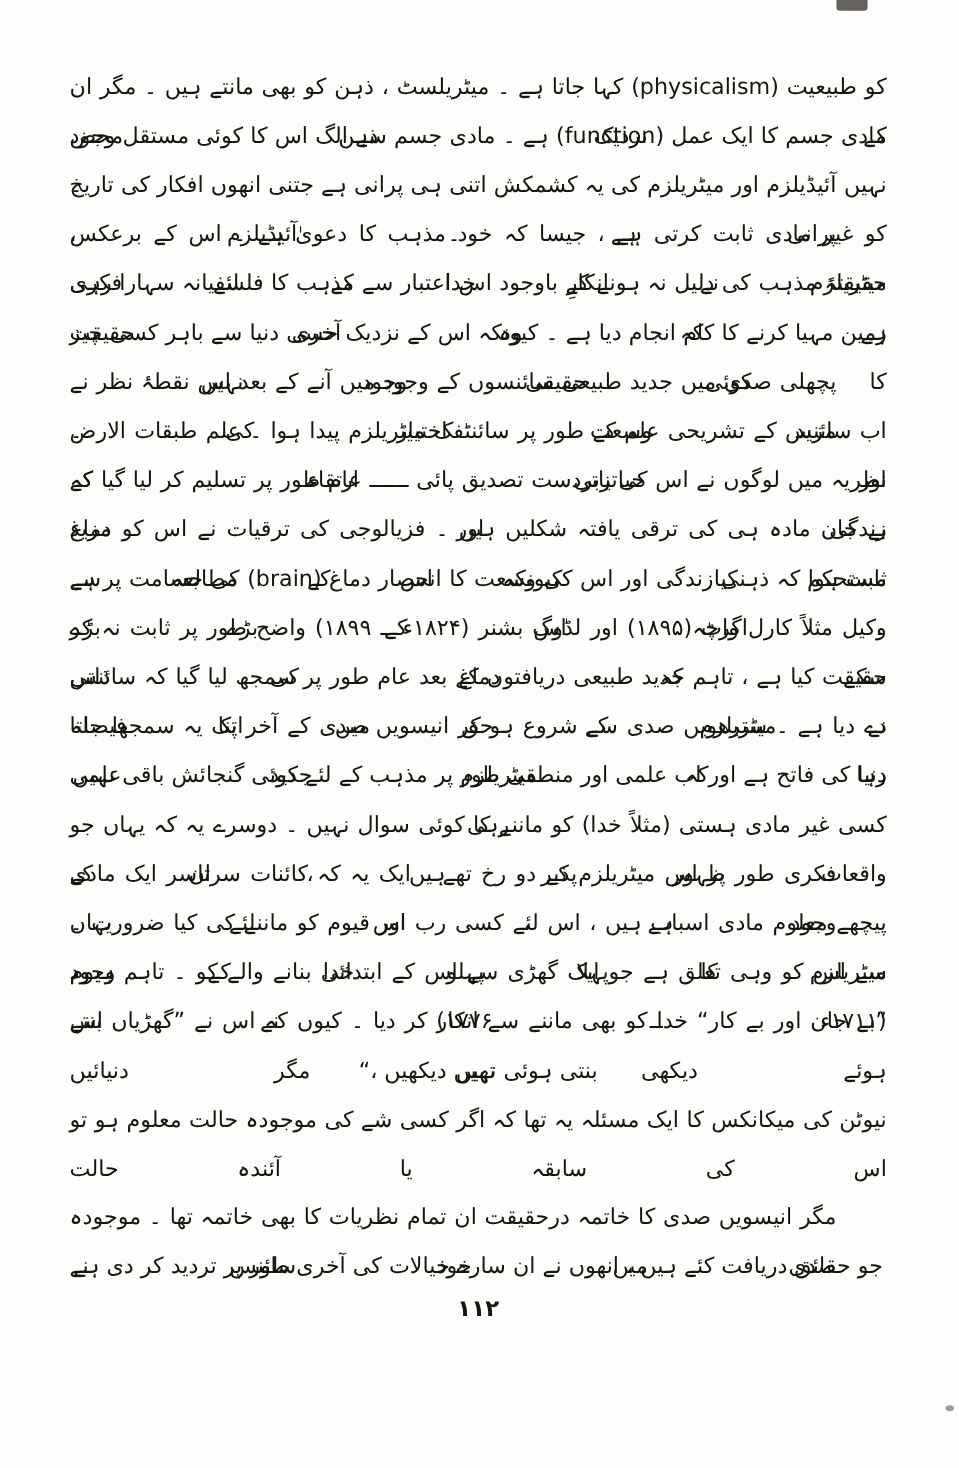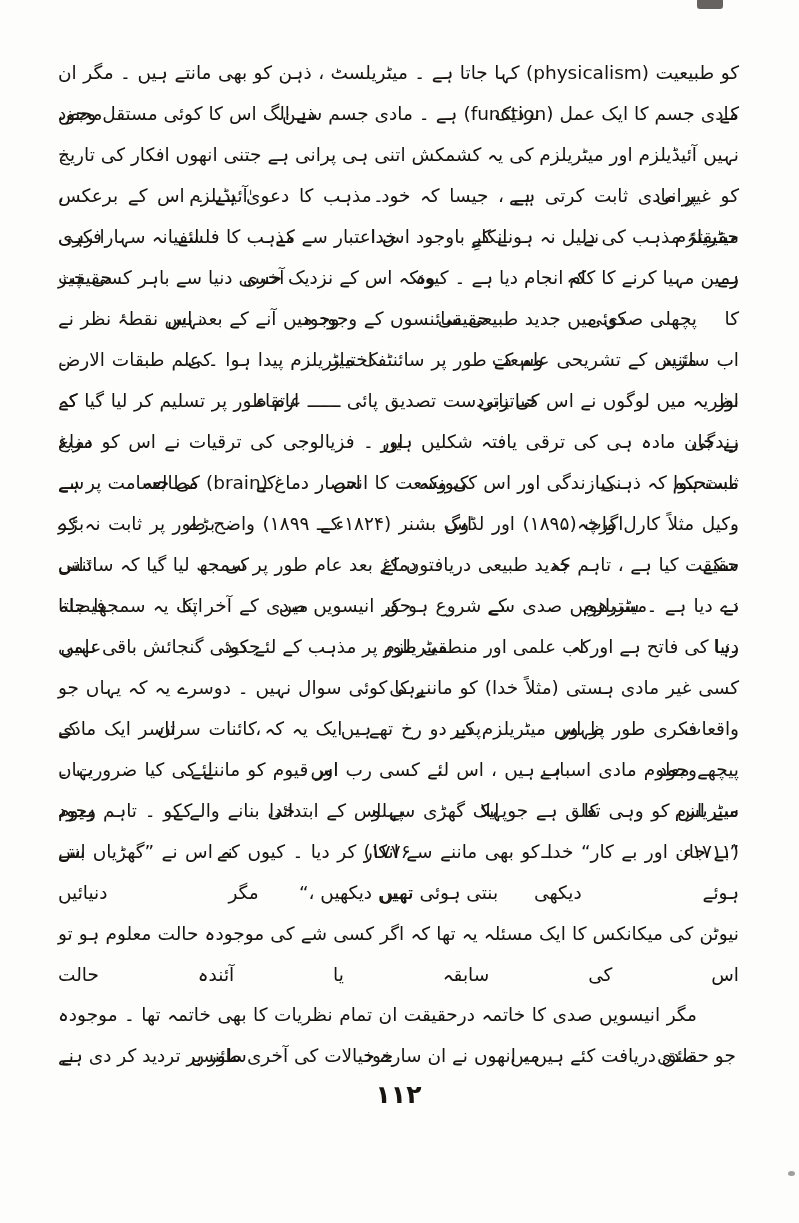--- a/index.html
+++ b/index.html
@@ -49,21 +49,21 @@
     text-align-last: center;
   }
   .para.gap-before {
     margin-top: 40px;
   }
   .page-number {
     direction: rtl;
     margin-top: 4px;
     text-align: center;
     text-align-last: center;
-    font-size: 25px;
+    font-size: 19px;
     font-weight: 700;
     color: #181410;
     letter-spacing: 2px;
   }
   
   .speck-top-right {
     position: absolute;
     top: 0;
     left: 697px;
     width: 26px;

